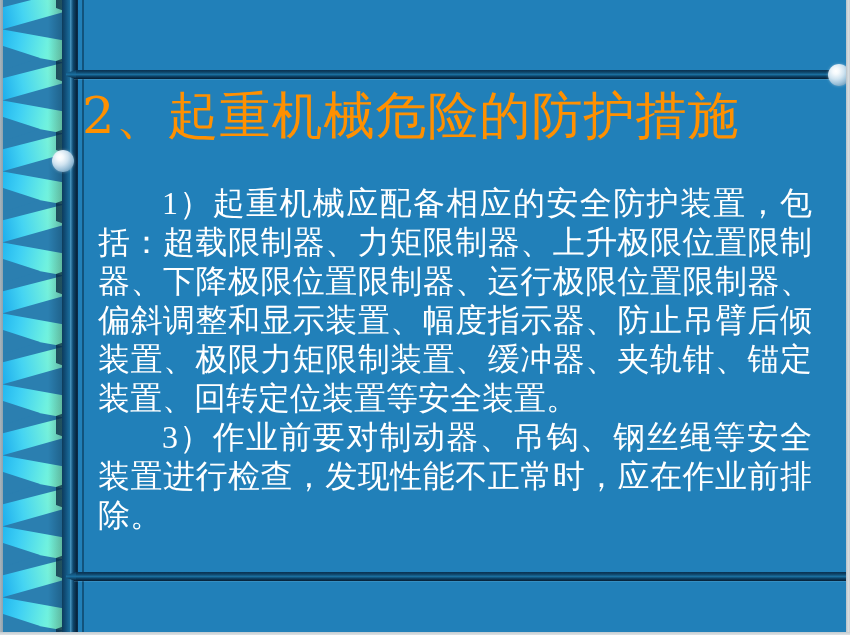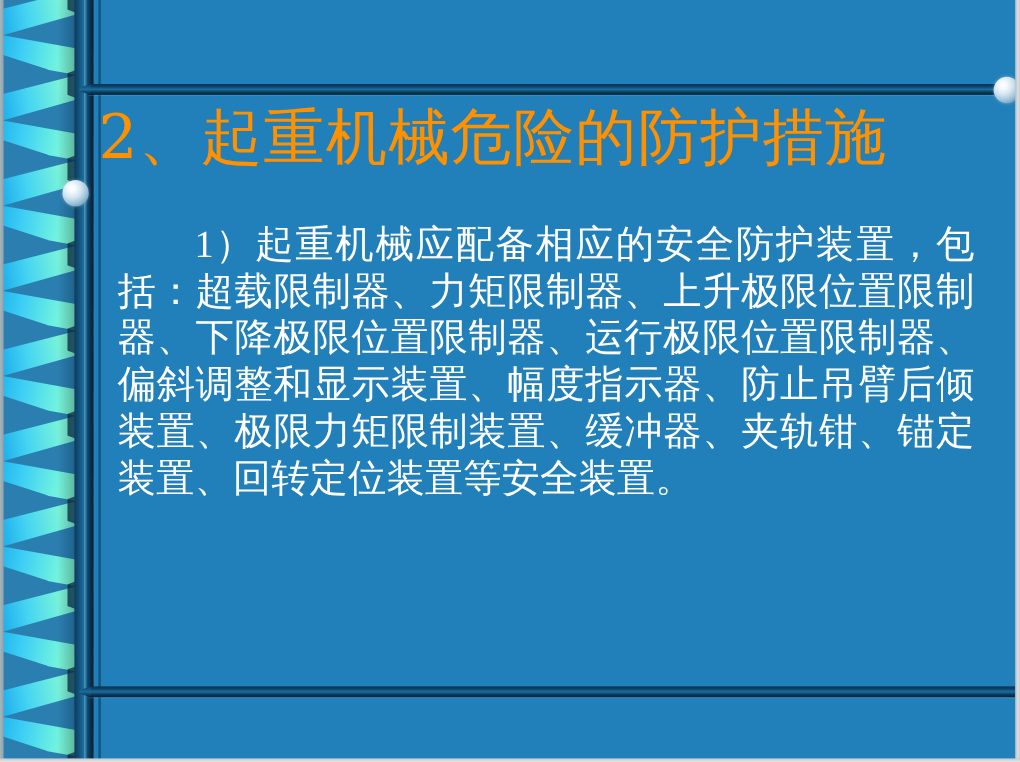--- a/index.html
+++ b/index.html
@@ -286,18 +286,19 @@
     <div class="cap-l"></div>
   </div>
 
   <div class="sphere s-left"></div>
   <div class="sphere s-right"></div>
 
   <div class="title">2、起重机械危险的防护措施</div>
 
   <div class="body-block">
     <p>1）起重机械应配备相应的安全防护装置，包括：超载限制器、力矩限制器、上升极限位置限制器、下降极限位置限制器、运行极限位置限制器、偏斜调整和显示装置、幅度指示器、防止吊臂后倾装置、极限力矩限制装置、缓冲器、夹轨钳、锚定装置、回转定位装置等安全装置。</p>
+    <p>3）作业前要对制动器、吊钩、钢丝绳等安全装置进行检查，发现性能不正常时，应在作业前排除。</p>
   </div>
 
   <div class="edge-left"></div>
   <div class="edge-right"></div>
   <div class="edge-bottom"></div>
 </div>
 
 </body></html>

